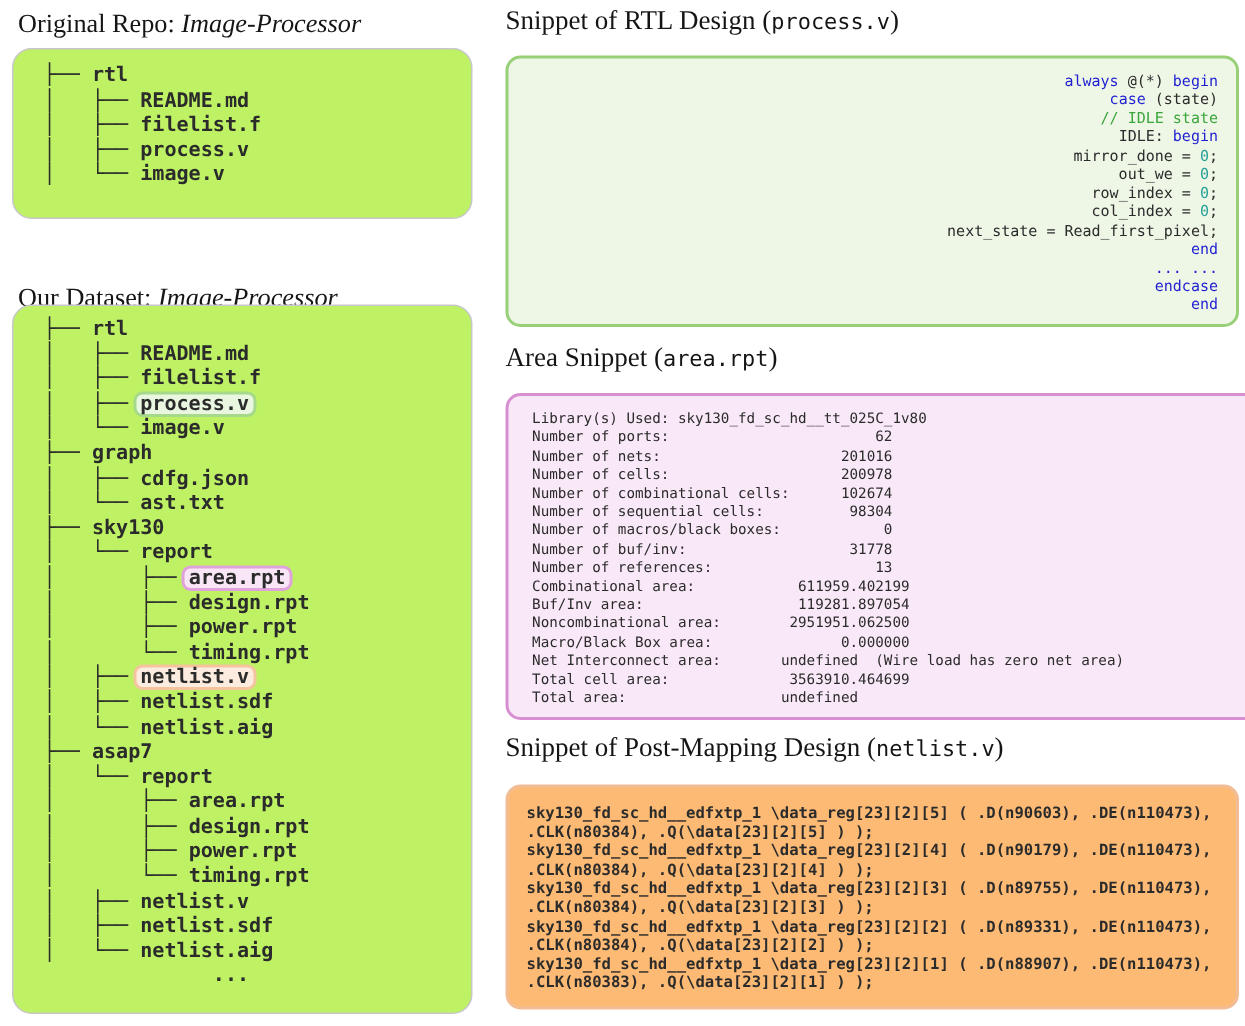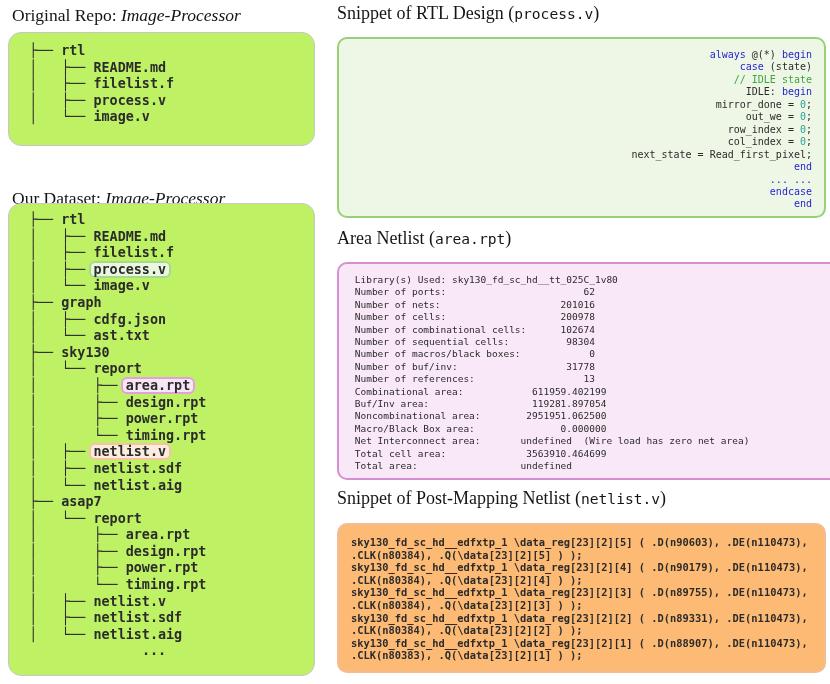--- a/index.html
+++ b/index.html
@@ -55,23 +55,23 @@
 <div class="abs graybox" style="left:8px;top:203px;width:307px;height:473px;">
   <div class="tree" style="padding-top:8px;"><div class="tline"><span>├── </span><span>rtl</span></div><div class="tline"><span>│   ├── </span><span>README.md</span></div><div class="tline"><span>│   ├── </span><span>filelist.f</span></div><div class="tline"><span>│   ├── </span><span class="hl hl-green">process.v</span></div><div class="tline"><span>│   └── </span><span>image.v</span></div><div class="tline"><span>├── </span><span>graph</span></div><div class="tline"><span>│   ├── </span><span>cdfg.json</span></div><div class="tline"><span>│   └── </span><span>ast.txt</span></div><div class="tline"><span>├── </span><span>sky130</span></div><div class="tline"><span>│   └── </span><span>report</span></div><div class="tline"><span>│       ├── </span><span class="hl hl-pink">area.rpt</span></div><div class="tline"><span>│       ├── </span><span>design.rpt</span></div><div class="tline"><span>│       ├── </span><span>power.rpt</span></div><div class="tline"><span>│       └── </span><span>timing.rpt</span></div><div class="tline"><span>│   ├── </span><span class="hl hl-orange">netlist.v</span></div><div class="tline"><span>│   ├── </span><span>netlist.sdf</span></div><div class="tline"><span>│   └── </span><span>netlist.aig</span></div><div class="tline"><span>├── </span><span>asap7</span></div><div class="tline"><span>│   └── </span><span>report</span></div><div class="tline"><span>│       ├── </span><span>area.rpt</span></div><div class="tline"><span>│       ├── </span><span>design.rpt</span></div><div class="tline"><span>│       ├── </span><span>power.rpt</span></div><div class="tline"><span>│       └── </span><span>timing.rpt</span></div><div class="tline"><span>│   ├── </span><span>netlist.v</span></div><div class="tline"><span>│   ├── </span><span>netlist.sdf</span></div><div class="tline"><span>│   └── </span><span>netlist.aig</span></div><div class="tline"><span>              </span><span>...</span></div></div>
 </div>
 
 <div class="abs heading" style="left:337px;top:3px;"><span>Snippet of RTL Design (</span><span class="mono">process.v</span><span>)</span></div>
 
 <div class="abs snipbox box-green" style="left:337px;top:37px;width:489px;height:181px;">
   <div class="code code-rtl"><div class="cline"><span class="tok-kw">always</span><span class="tok-pl"> @(*) </span><span class="tok-kw">begin</span></div><div class="cline"><span class="tok-pl">  </span><span class="tok-kw">case</span><span class="tok-pl"> (state)</span></div><div class="cline"><span class="tok-cm">  // IDLE state</span></div><div class="cline"><span class="tok-pl">  IDLE: </span><span class="tok-kw">begin</span></div><div class="cline"><span class="tok-pl">    mirror_done = </span><span class="tok-num">0</span><span class="tok-pl">;</span></div><div class="cline"><span class="tok-pl">    out_we = </span><span class="tok-num">0</span><span class="tok-pl">;</span></div><div class="cline"><span class="tok-pl">    row_index = </span><span class="tok-num">0</span><span class="tok-pl">;</span></div><div class="cline"><span class="tok-pl">    col_index = </span><span class="tok-num">0</span><span class="tok-pl">;</span></div><div class="cline"><span class="tok-pl">    next_state = Read_first_pixel;</span></div><div class="cline"><span class="tok-pl">  </span><span class="tok-kw">end</span></div><div class="cline"><span class="tok-pl">  </span><span class="tok-kw">... ...</span></div><div class="cline"><span class="tok-pl">  </span><span class="tok-kw">endcase</span></div><div class="cline"><span class="tok-kw">end</span></div></div>
 </div>
 
-<div class="abs heading" style="left:337px;top:228px;"><span>Area Netlist (</span><span class="mono">area.rpt</span><span>)</span></div>
+<div class="abs heading" style="left:337px;top:228px;"><span>Area Snippet (</span><span class="mono">area.rpt</span><span>)</span></div>
 
 <div class="abs snipbox box-pink" style="left:337px;top:262px;width:590px;height:218px;">
   <div class="code code-area"><div class="cline"><span class="tok-pl"> Library(s) Used: sky130_fd_sc_hd__tt_025C_1v80</span></div><div class="cline"><span class="tok-pl"> Number of ports:                        62</span></div><div class="cline"><span class="tok-pl"> Number of nets:                     201016</span></div><div class="cline"><span class="tok-pl"> Number of cells:                    200978</span></div><div class="cline"><span class="tok-pl"> Number of combinational cells:      102674</span></div><div class="cline"><span class="tok-pl"> Number of sequential cells:          98304</span></div><div class="cline"><span class="tok-pl"> Number of macros/black boxes:            0</span></div><div class="cline"><span class="tok-pl"> Number of buf/inv:                   31778</span></div><div class="cline"><span class="tok-pl"> Number of references:                   13</span></div><div class="cline"><span class="tok-pl"> Combinational area:            611959.402199</span></div><div class="cline"><span class="tok-pl"> Buf/Inv area:                  119281.897054</span></div><div class="cline"><span class="tok-pl"> Noncombinational area:        2951951.062500</span></div><div class="cline"><span class="tok-pl"> Macro/Black Box area:               0.000000</span></div><div class="cline"><span class="tok-pl"> Net Interconnect area:       undefined  (Wire load has zero net area)</span></div><div class="cline"><span class="tok-pl"> Total cell area:              3563910.464699</span></div><div class="cline"><span class="tok-pl"> Total area:                  undefined</span></div></div>
 </div>
 
-<div class="abs heading" style="left:337px;top:488px;"><span>Snippet of Post-Mapping Netlist (</span><span class="mono">netlist.v</span><span>)</span></div>
+<div class="abs heading" style="left:337px;top:488px;"><span>Snippet of Post-Mapping Design (</span><span class="mono">netlist.v</span><span>)</span></div>
 
 <div class="abs snipbox box-orange" style="left:337px;top:523px;width:489px;height:150px;">
   <div class="code code-net"><div class="cline"><span class="tok-pl">sky130_fd_sc_hd__edfxtp_1 \data_reg[23][2][5] ( .D(n90603), .DE(n110473),</span></div><div class="cline"><span class="tok-pl">.CLK(n80384), .Q(\data[23][2][5] ) );</span></div><div class="cline"><span class="tok-pl">sky130_fd_sc_hd__edfxtp_1 \data_reg[23][2][4] ( .D(n90179), .DE(n110473),</span></div><div class="cline"><span class="tok-pl">.CLK(n80384), .Q(\data[23][2][4] ) );</span></div><div class="cline"><span class="tok-pl">sky130_fd_sc_hd__edfxtp_1 \data_reg[23][2][3] ( .D(n89755), .DE(n110473),</span></div><div class="cline"><span class="tok-pl">.CLK(n80384), .Q(\data[23][2][3] ) );</span></div><div class="cline"><span class="tok-pl">sky130_fd_sc_hd__edfxtp_1 \data_reg[23][2][2] ( .D(n89331), .DE(n110473),</span></div><div class="cline"><span class="tok-pl">.CLK(n80384), .Q(\data[23][2][2] ) );</span></div><div class="cline"><span class="tok-pl">sky130_fd_sc_hd__edfxtp_1 \data_reg[23][2][1] ( .D(n88907), .DE(n110473),</span></div><div class="cline"><span class="tok-pl">.CLK(n80383), .Q(\data[23][2][1] ) );</span></div></div>
 </div>
 
 </body></html>

